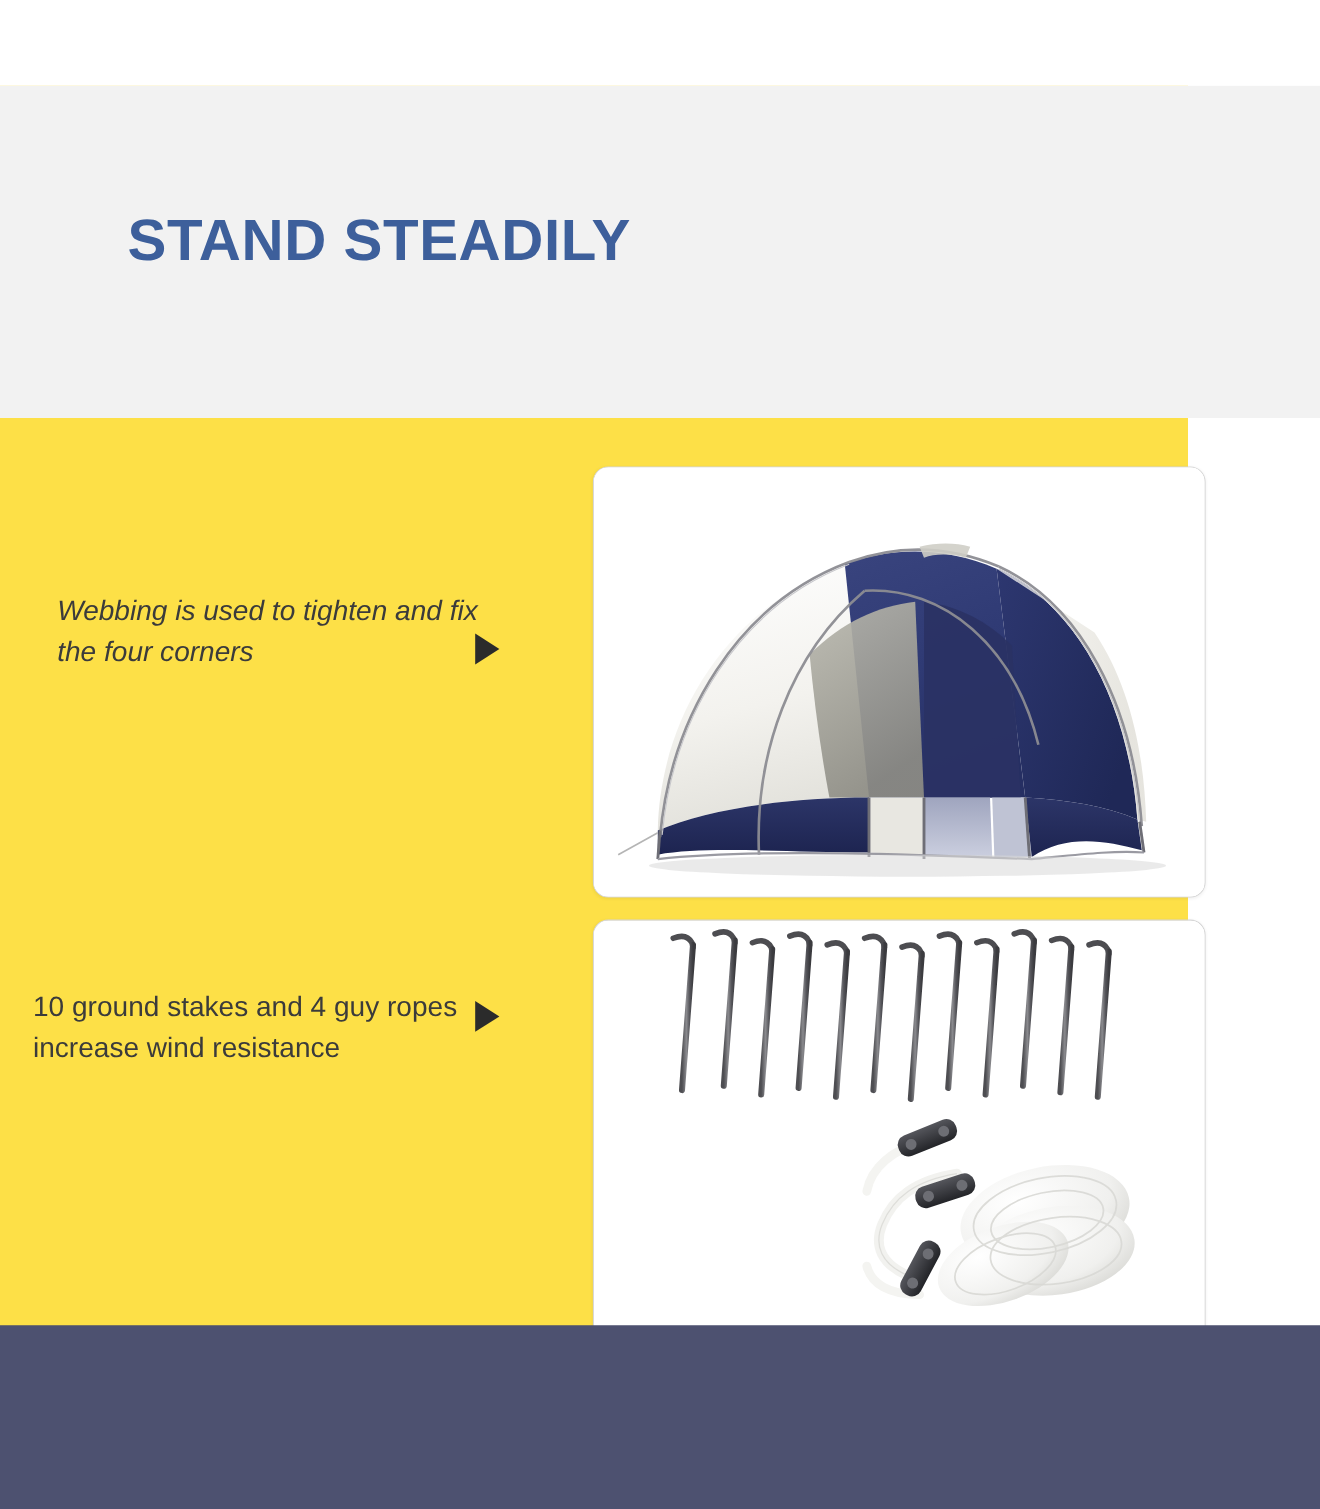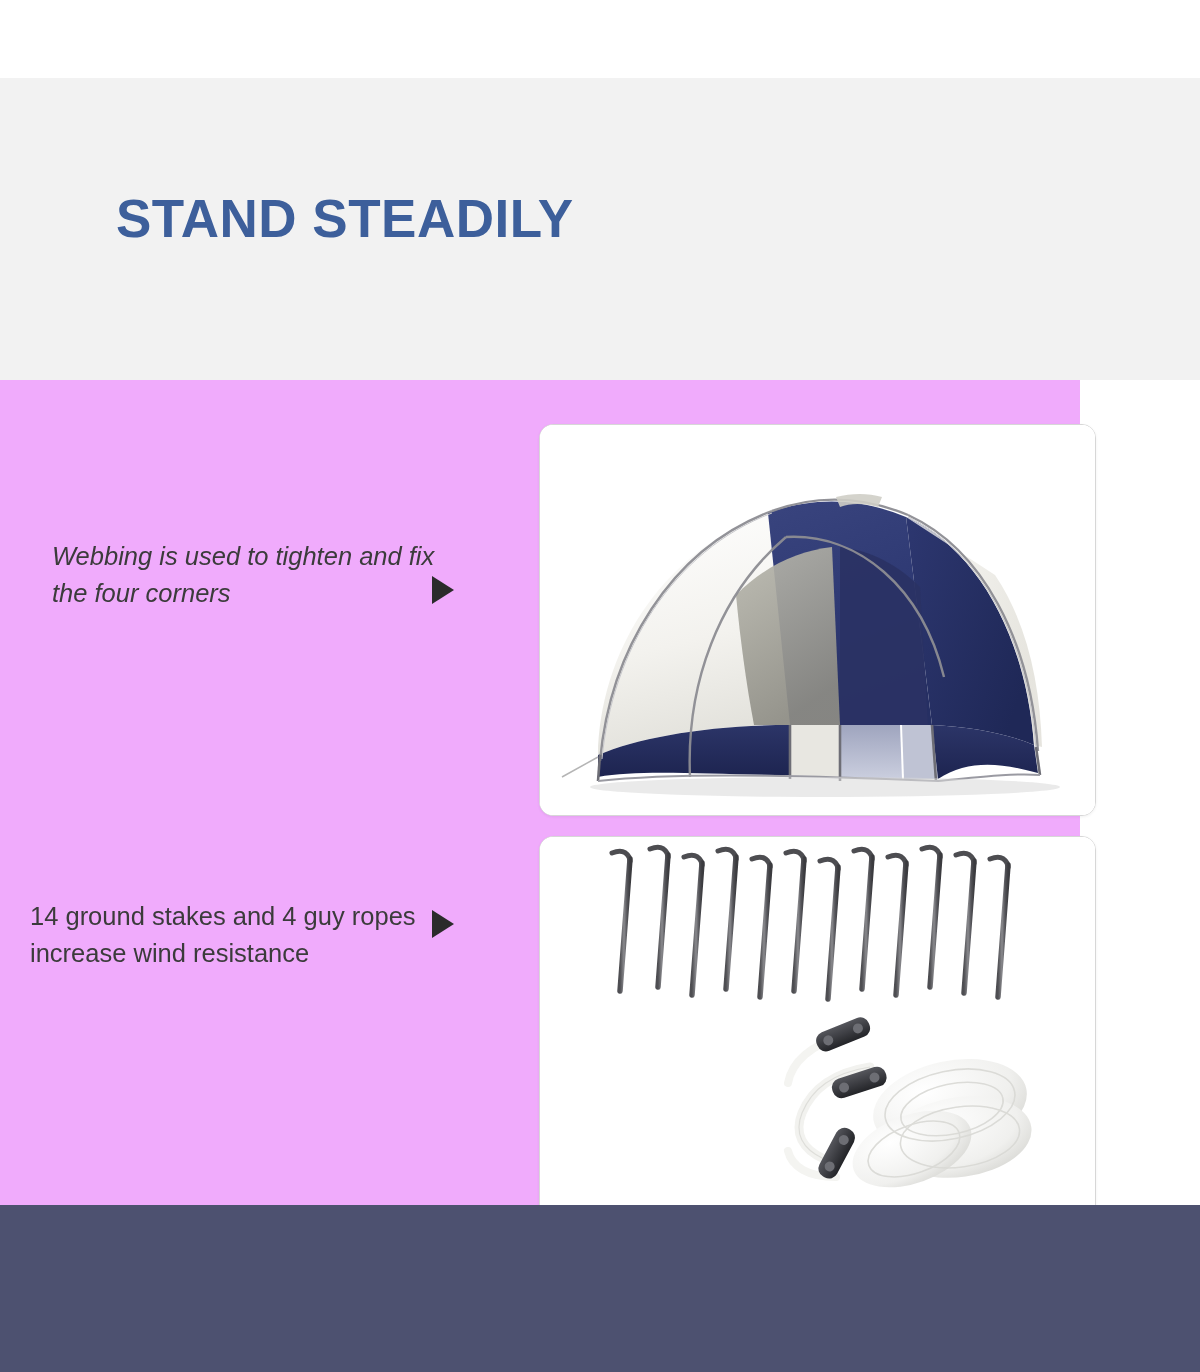--- a/index.html
+++ b/index.html
@@ -10,21 +10,21 @@
     width: 1200px;
     height: 1372px;
     background: #ffffff;
     font-family: "Liberation Sans", sans-serif;
     overflow: hidden;
   }
   .page {
     position: relative;
     width: 1080px;
     height: 1372px;
-    background: #f0abfc;
+    background: #fde047;
   }
   
   .top-band {
     position: absolute;
     left: 0;
     top: 0;
     width: 1200px;
     height: 78px;
     background: #ffffff;
   }
@@ -129,21 +129,21 @@
 
   <div class="top-band"></div>
 
   <div class="header-band"></div>
 
   <div class="headline">STAND STEADILY</div>
 
   <div class="caption caption-1">Webbing is used to tighten and fix the four corners</div>
   <div class="arrow arrow-1"></div>
 
-  <div class="caption caption-2">14 ground stakes and 4 guy ropes increase wind resistance</div>
+  <div class="caption caption-2">10 ground stakes and 4 guy ropes increase wind resistance</div>
   <div class="arrow arrow-2"></div>
 
   <div class="card card-1">
     <div class="photo">
       <svg viewBox="0 0 555 390" width="555" height="390" xmlns="http://www.w3.org/2000/svg">
         <defs>
           <linearGradient id="roofBlue" x1="0" y1="0" x2="0.3" y2="1">
             <stop offset="0%" stop-color="#39447e"></stop>
             <stop offset="55%" stop-color="#2f3a74"></stop>
             <stop offset="100%" stop-color="#262f63"></stop>

